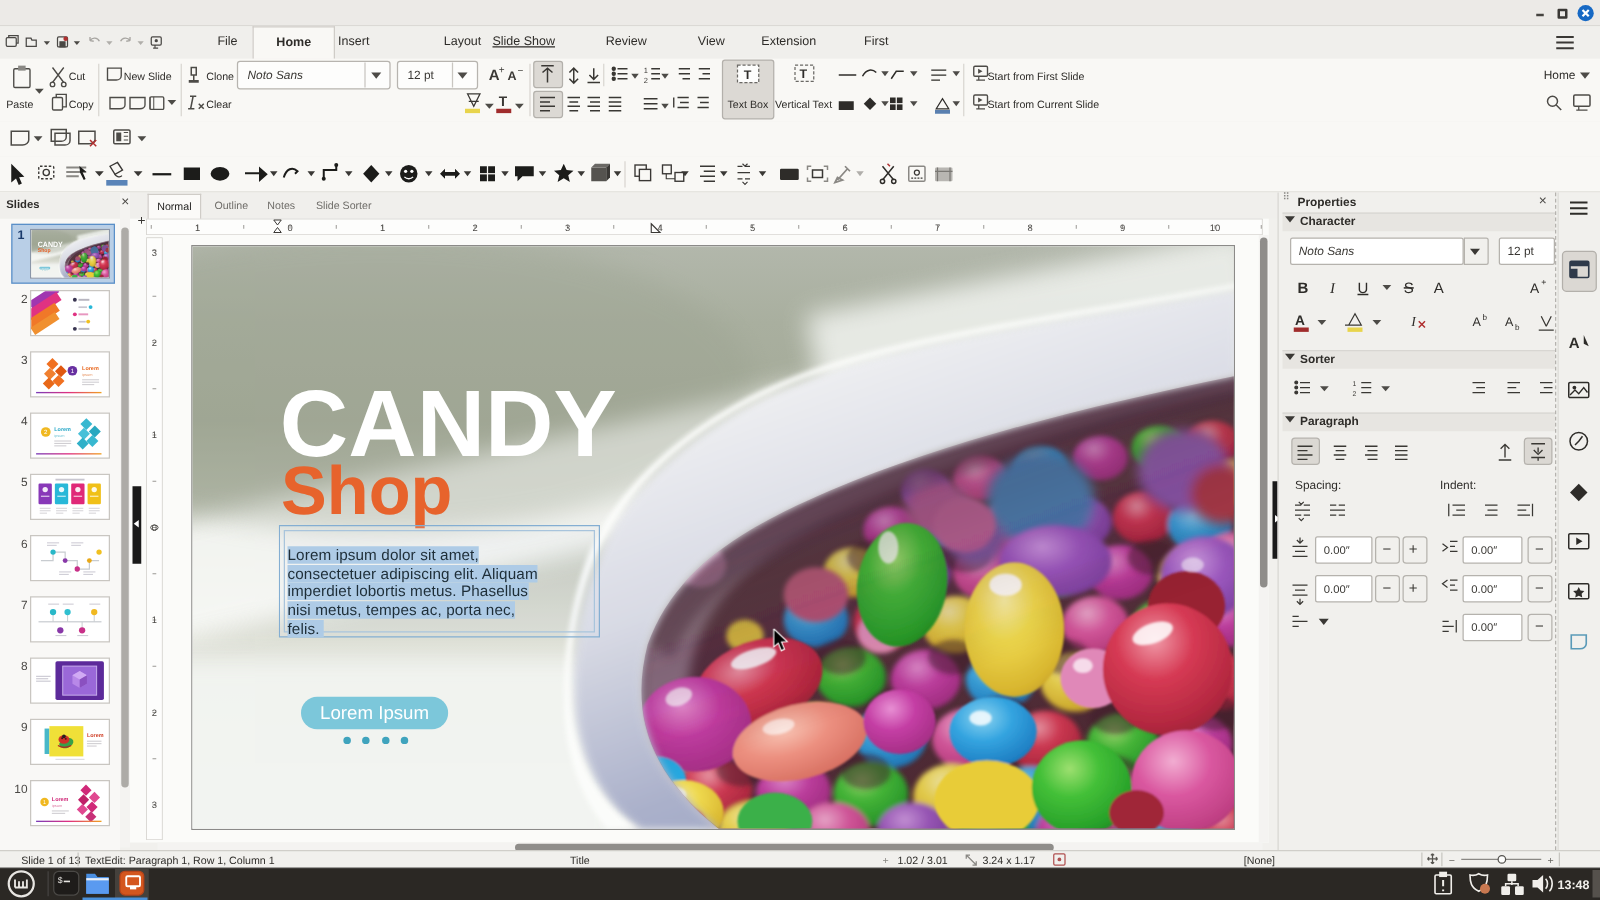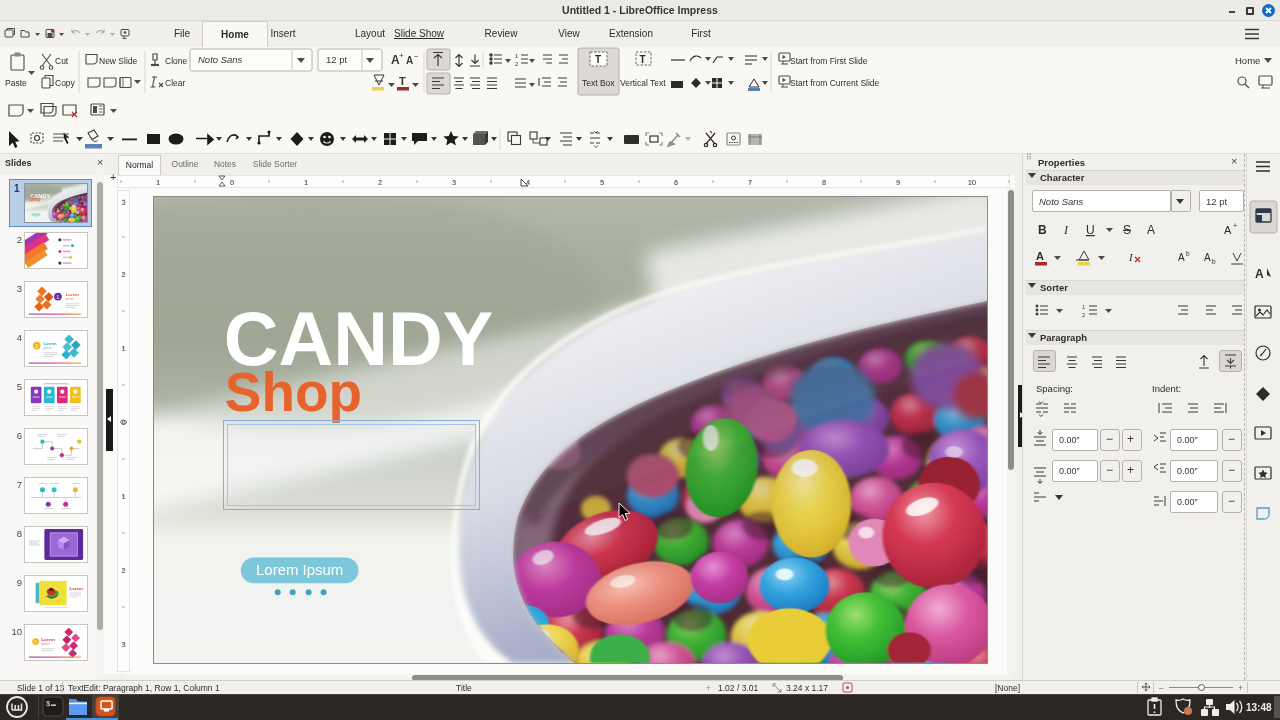--- a/index.html
+++ b/index.html
@@ -48,21 +48,20 @@
   
   #statusbar { left:0; top:680px; width:1280px; height:14px; background:#f1f0ed; border-top:1px solid #d0cec9; }
   .st { position:absolute; top:683px; font-size:8.5px; color:#2e2c29; white-space:nowrap; }
   
   .ddarrow { position:absolute; width:0; height:0; border-left:3.5px solid transparent; border-right:3.5px solid transparent; border-top:4px solid #3a3835; }
 </style>
 </head>
 <body>
 <div id="screen">
   <div class="abs" id="titlebar"></div>
-  <div class="abs" id="titletext">Untitled 1 - LibreOffice Impress</div>
 
   <div class="abs" style="left:1229px; top:11px; width:6px; height:2px; background:#454340;"></div>
   <div class="abs" style="left:1246px; top:7px; width:8px; height:8px; border:2px solid #3a3835; border-radius:1px;"></div>
   <div class="abs" style="left:1262px; top:4px; width:13px; height:13px; border-radius:50%; background:#1769c4;"></div>
   <svg class="abs" style="left:1265px; top:7px;" width="7" height="7" viewBox="0 0 7 7">
       <path d="M1,1 L6,6 M6,1 L1,6" stroke="#fff" stroke-width="1.8"></path>
     </svg>
   <div class="abs" id="menurow"></div>
 
   <svg class="abs" style="left:0px; top:27px;" width="140" height="16" viewBox="0 0 140 16">
@@ -621,20 +620,27 @@
             <circle cx="155" cy="397" r="3"></circle>
             <circle cx="170" cy="397" r="3"></circle>
           </g>
 </g>
 </svg>
 
 </div>
   <div class="abs" style="left:223px; top:420px; width:257px; height:90px; border:1px solid #84aed2; background:rgba(220,232,244,0.12);">
     <div style="position:absolute; left:3px; top:3px; right:3px; bottom:3px; border:1px solid #a8c4dc;"></div>
   </div>
+  <div class="abs" style="left:230px; top:437px; width:246px; font-size:12.2px; line-height:14.7px; color:#1e2e38; letter-spacing:0.1px;">
+    <span style="background:#aecbe6;">Lorem ipsum dolor sit amet,</span><br>
+    <span style="background:#aecbe6;">consectetuer adipiscing elit. Aliquam</span><br>
+    <span style="background:#aecbe6;">imperdiet lobortis metus. Phasellus</span><br>
+    <span style="background:#aecbe6;">nisi metus, tempes ac, porta nec,</span><br>
+    <span style="background:#aecbe6;">felis.&nbsp;</span>
+  </div>
   <svg class="abs" style="left:618px; top:503px;" width="13" height="19" viewBox="0 0 13 19">
     <path d="M1,0 L1,14.5 L4.6,11.5 L7,17.5 L9.6,16.3 L7.2,10.6 L11.8,10.2 Z" fill="#000" stroke="#fff" stroke-width="0.9"></path>
   </svg>
   <div class="abs" id="hscrollbar"></div>
   <div class="abs" id="hscrollthumb"></div>
   <div class="abs" id="vscrollbar"></div>
   <div class="abs" id="vscrollthumb"></div>
   <div class="splitter" style="left:106px; top:389px;"></div>
   <div class="abs" style="left:107px; top:416px; width:0; height:0; border-top:3.5px solid transparent; border-bottom:3.5px solid transparent; border-right:4.5px solid #fff;"></div>
   <div class="splitter" style="left:1018px; top:385px;"></div>

